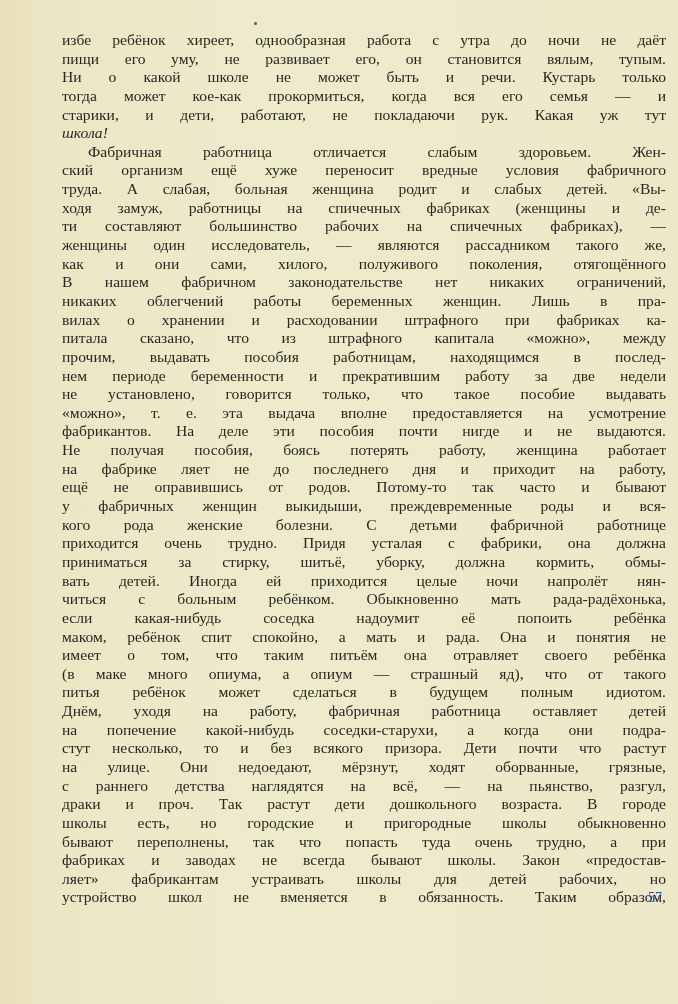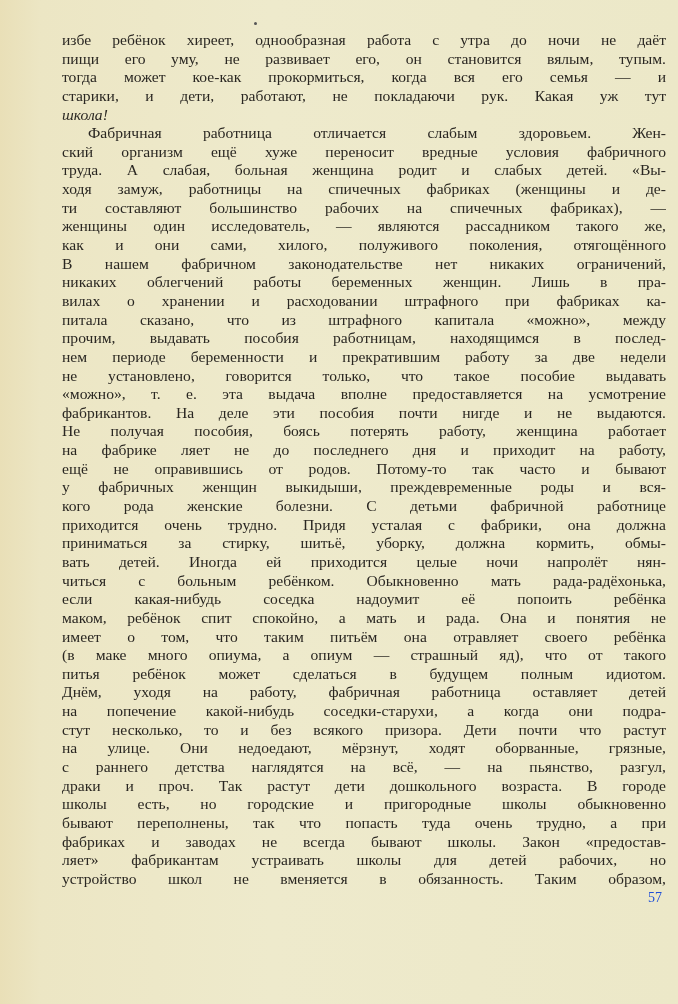--- a/index.html
+++ b/index.html
@@ -32,20 +32,21 @@
   }
 </style>
 </head>
 <body>
 
 <div class="page">
   <div class="dot"></div>
   <div class="text" id="text-block">
       <span class="line">избе ребёнок хиреет, однообразная работа с утра до ночи не даёт</span>
       <span class="line">пищи его уму, не развивает его, он становится вялым, тупым.</span>
+      <span class="line">Ни о какой школе не может быть и речи. Кустарь только</span>
       <span class="line">тогда может кое-как прокормиться, когда вся его семья — и</span>
       <span class="line">старики, и дети, работают, не покладаючи рук. Какая уж тут</span>
       <span class="line last">школа!</span>
       <span class="line indent">Фабричная работница отличается слабым здоровьем. Жен-</span>
       <span class="line">ский организм ещё хуже переносит вредные условия фабричного</span>
       <span class="line">труда. А слабая, больная женщина родит и слабых детей. «Вы-</span>
       <span class="line">ходя замуж, работницы на спичечных фабриках (женщины и де-</span>
       <span class="line">ти составляют большинство рабочих на спичечных фабриках), —</span>
       <span class="line">женщины один исследователь, — являются рассадником такого же,</span>
       <span class="line">как и они сами, хилого, полуживого поколения, отягощённого</span>

